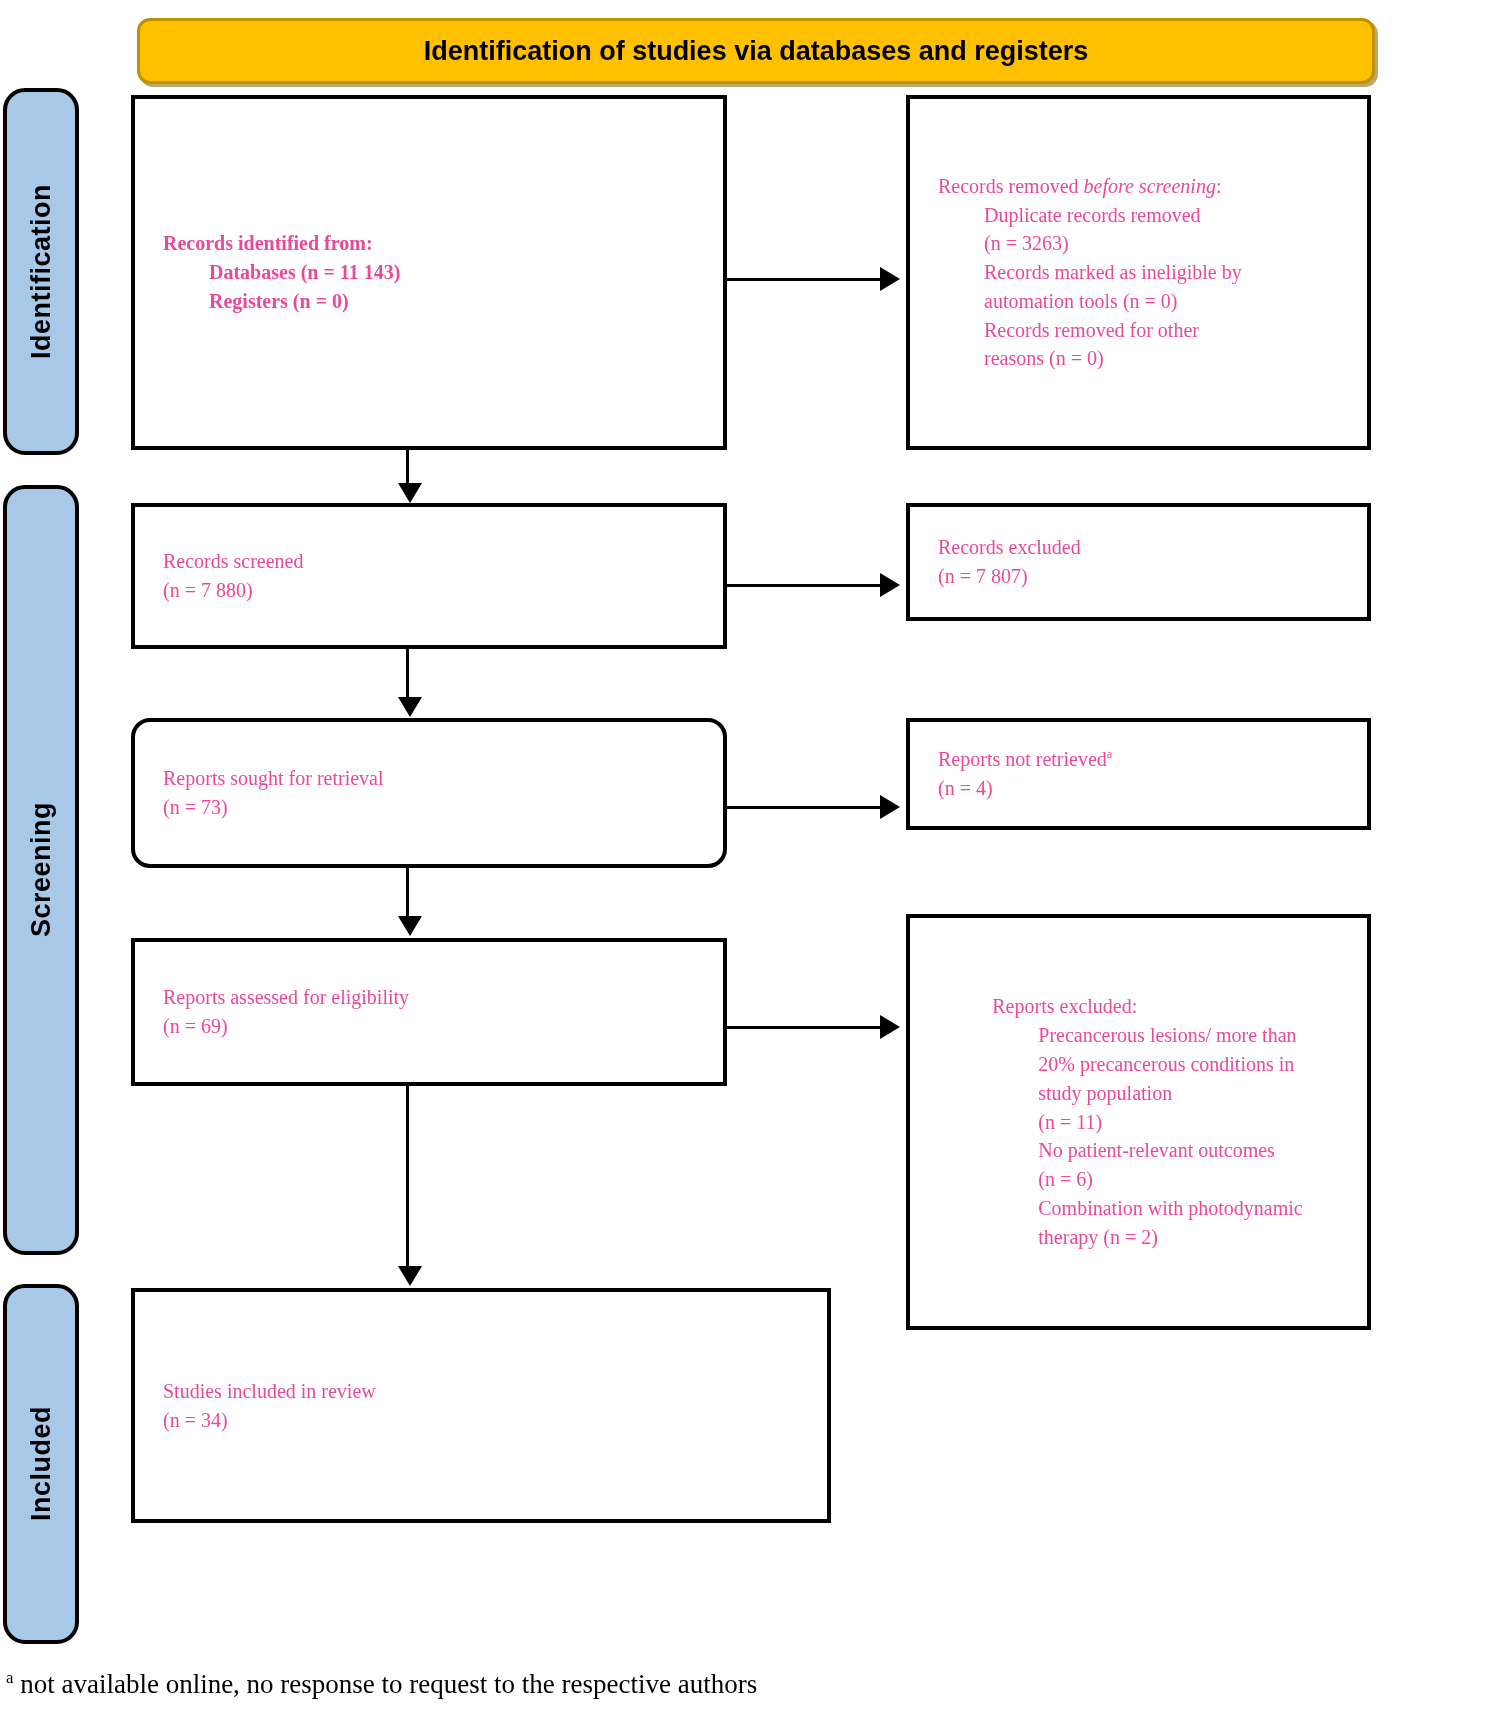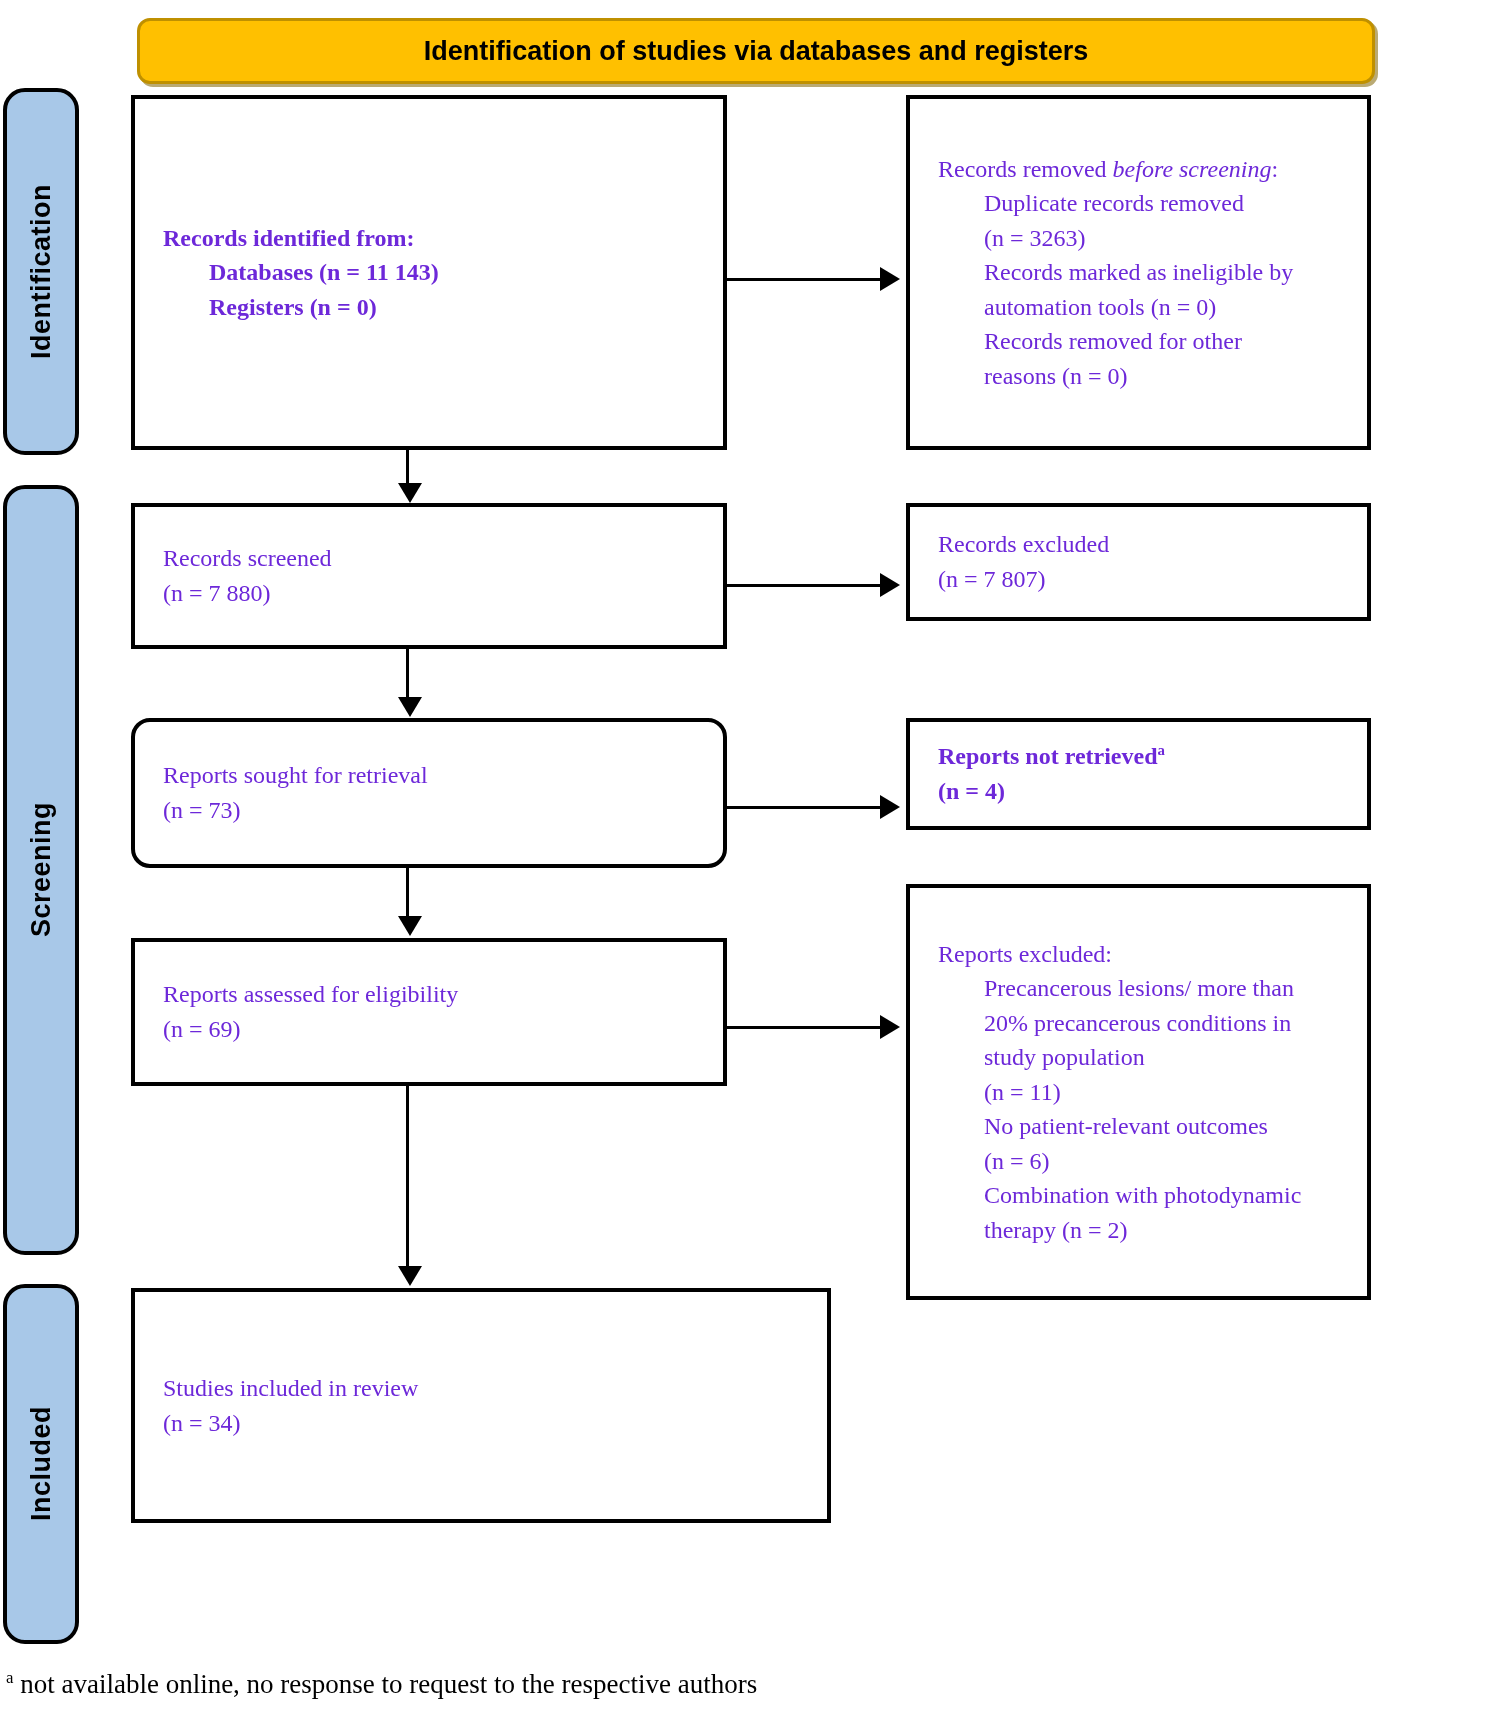--- a/index.html
+++ b/index.html
@@ -78,45 +78,45 @@
     position: absolute;
     background: #ffffff;
     border: 4px solid #000000;
     box-sizing: border-box;
     display: flex;
     align-items: center;
     padding-left: 28px;
     padding-right: 10px;
   }
   .flowbox .btext {
-    font-size: 24px;
+    font-size: 20px;
     line-height: 1.44;
-    color: #6d28d9;
+    color: #ec4899;
   }
   .flowbox .line { white-space: pre-wrap; }
   .flowbox .indent { padding-left: 46px; }
   .flowbox .ital { font-style: italic; }
   .flowbox sup {
     font-size: 0.62em;
     vertical-align: super;
     line-height: 0;
   }
 
   
   #box-identified        { left: 131px; top: 95px;   width: 596px; height: 355px; font-weight: bold; }
   #box-screened          { left: 131px; top: 503px;  width: 596px; height: 146px; }
   #box-sought            { left: 131px; top: 718px;  width: 596px; height: 150px; border-radius: 19px; }
   #box-assessed          { left: 131px; top: 938px;  width: 596px; height: 148px; }
   #box-included          { left: 131px; top: 1288px; width: 700px; height: 235px; }
 
   
   #box-removed           { left: 906px; top: 95px;   width: 465px; height: 355px; }
   #box-excluded-records  { left: 906px; top: 503px;  width: 465px; height: 118px; }
-  #box-not-retrieved     { left: 906px; top: 718px;  width: 465px; height: 112px; font-weight: bold; }
-  #box-reports-excluded  { left: 906px; top: 884px;  width: 465px; height: 416px; }
+  #box-not-retrieved     { left: 906px; top: 718px;  width: 465px; height: 112px; }
+  #box-reports-excluded  { left: 906px; top: 914px;  width: 465px; height: 416px; justify-content: center; }
   .vline {
     position: absolute;
     width: 3px;
     background: #000000;
   }
   .hline {
     position: absolute;
     height: 3px;
     background: #000000;
   }

